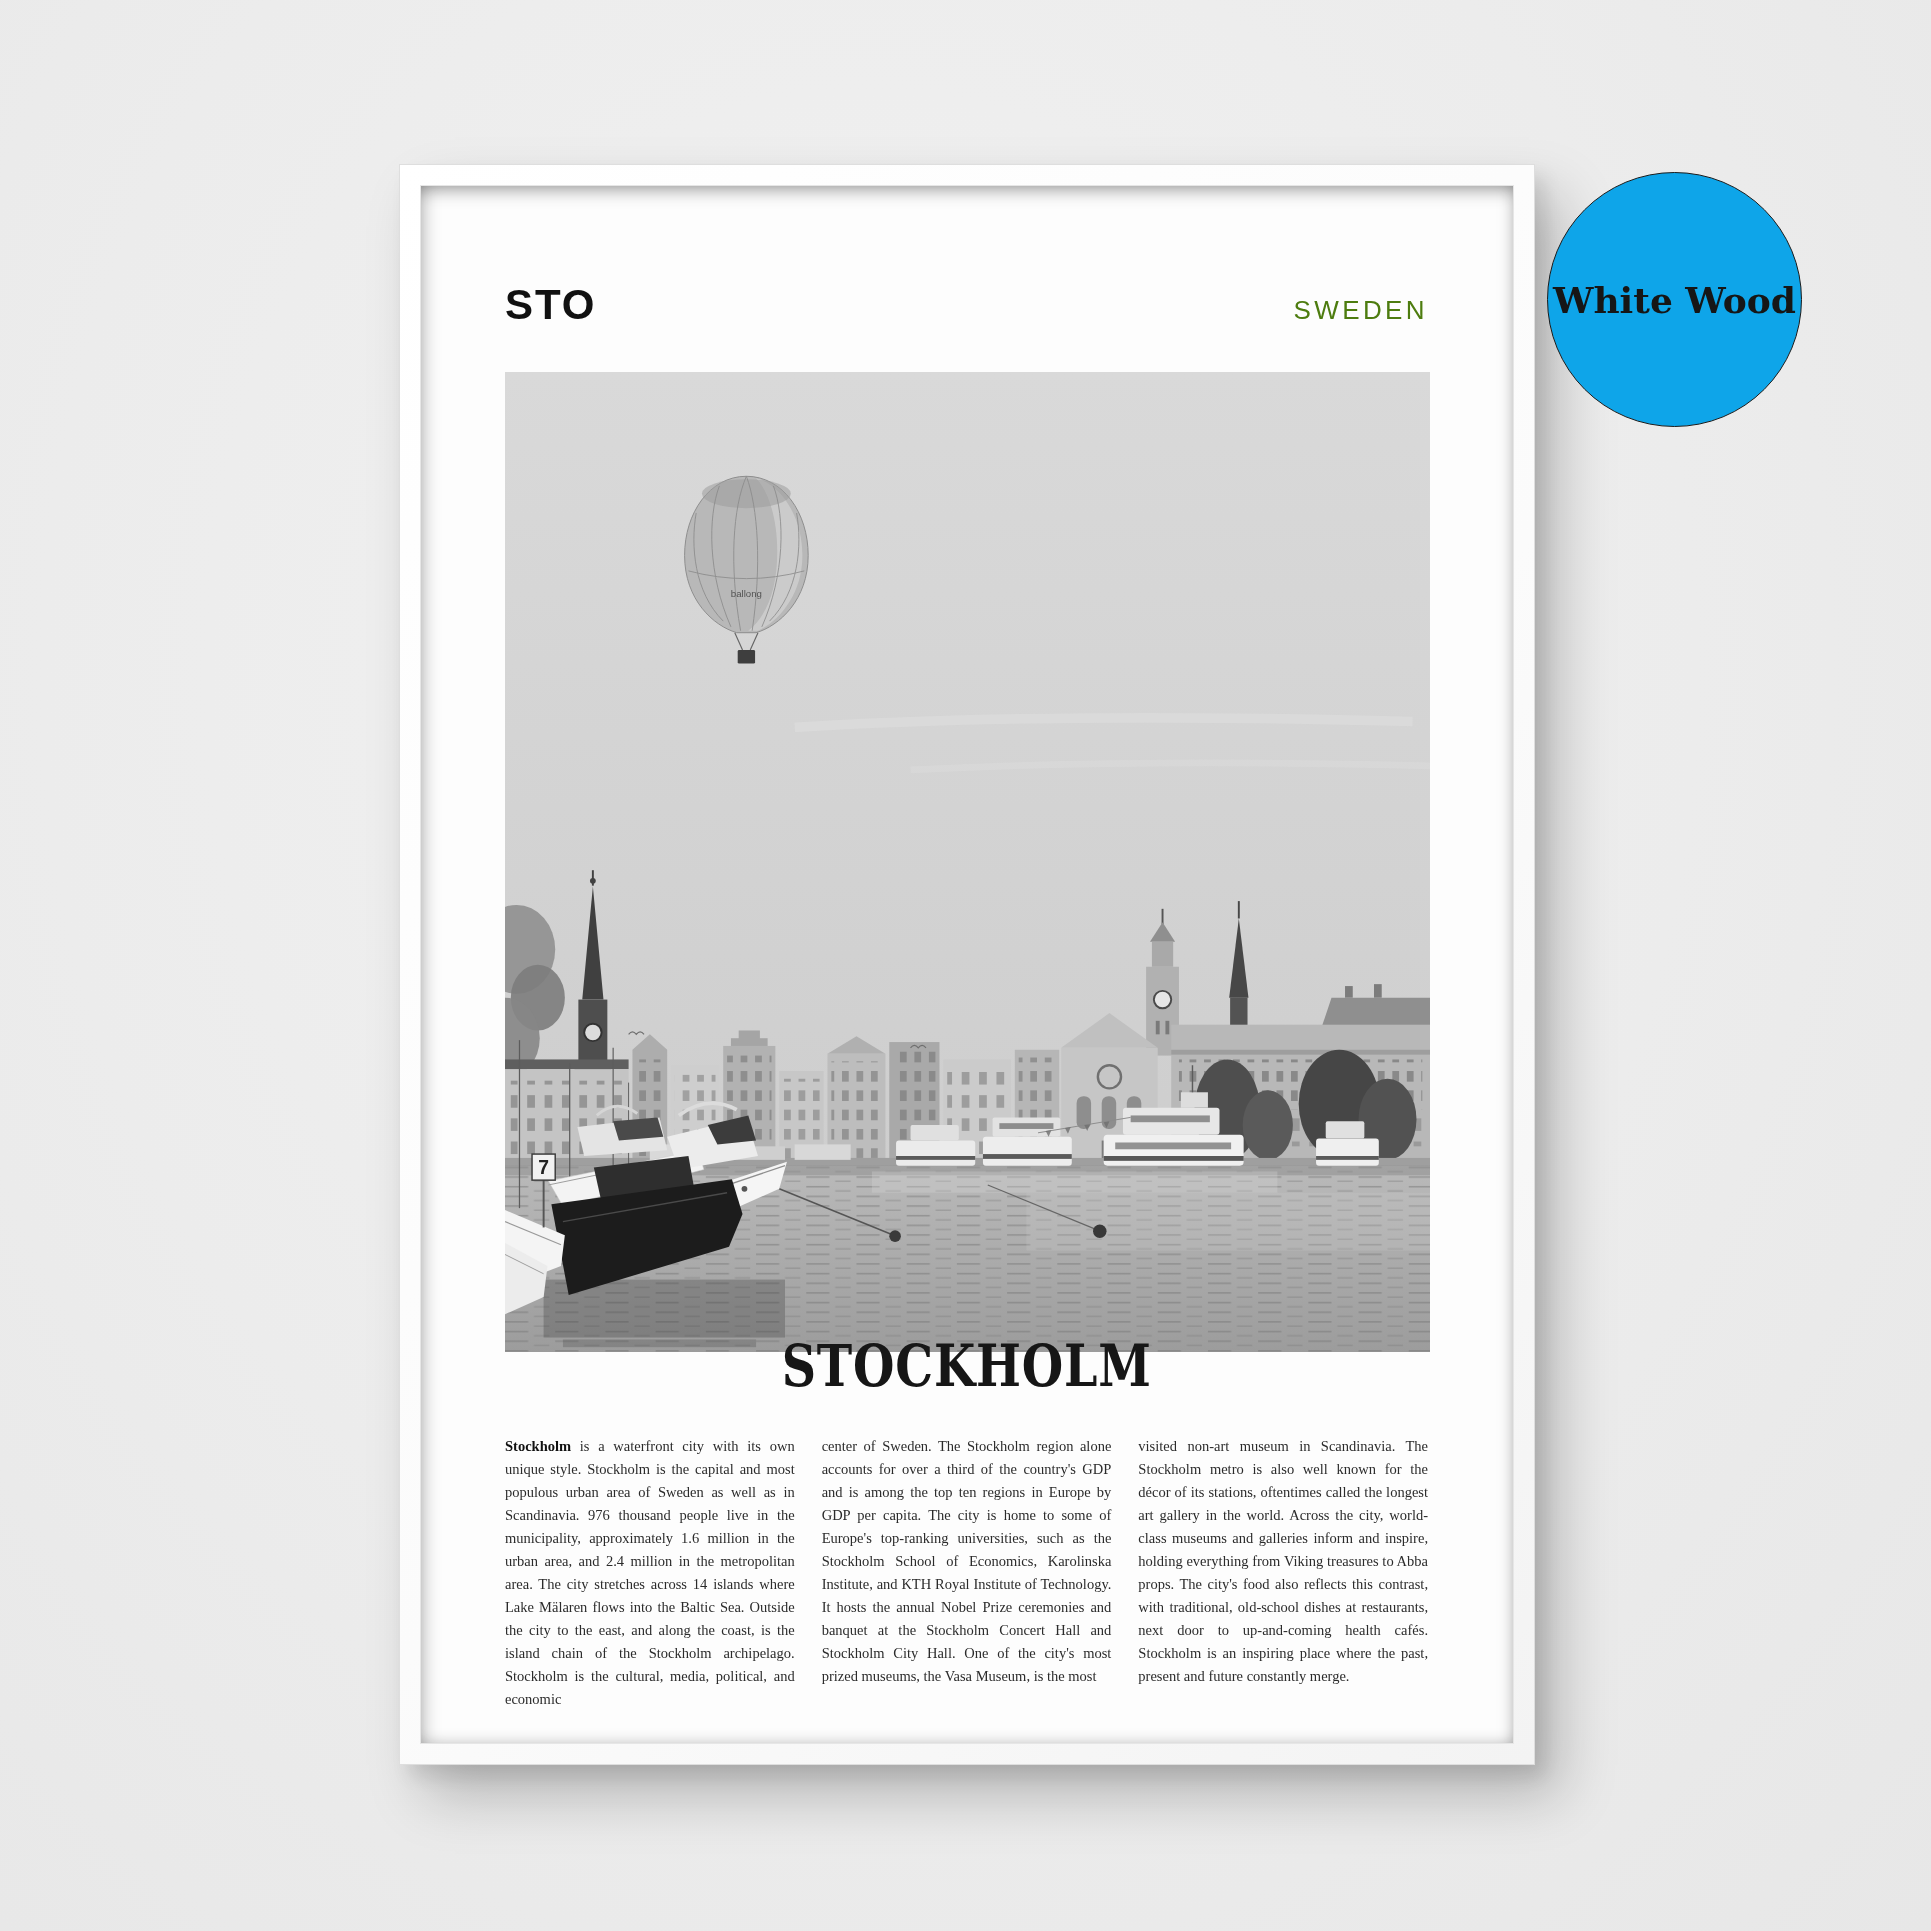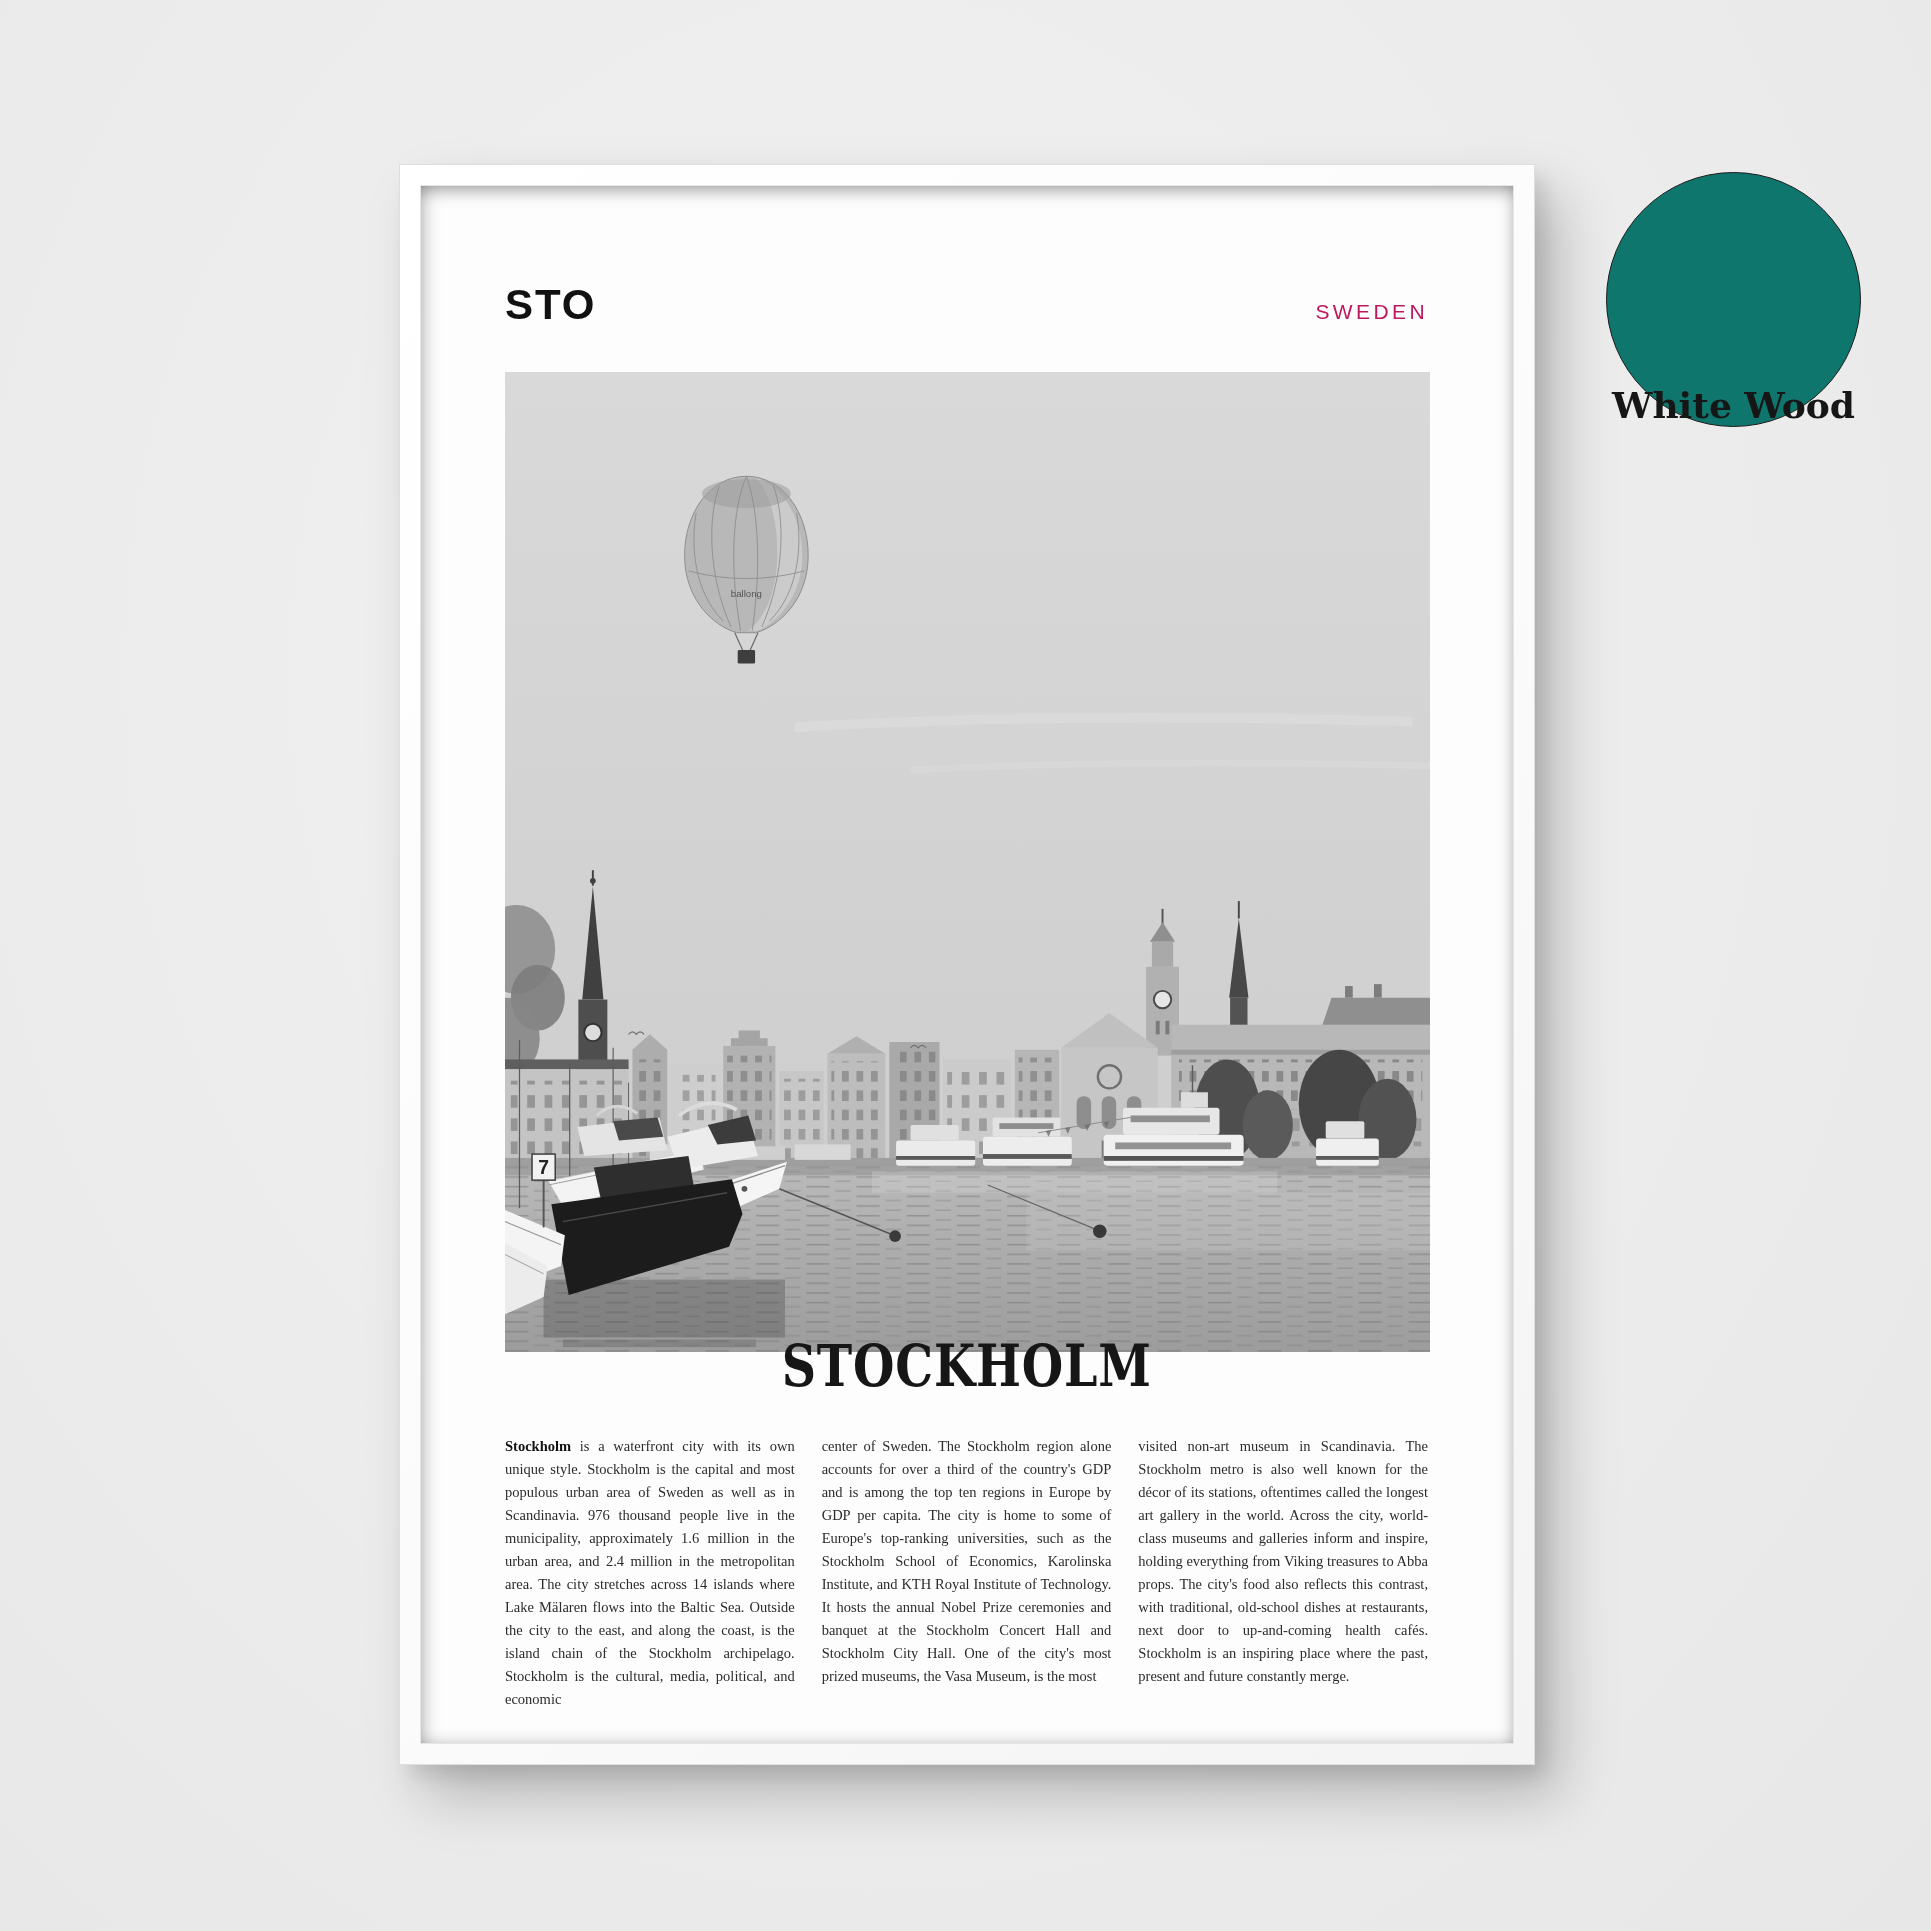--- a/index.html
+++ b/index.html
@@ -21,43 +21,43 @@
     box-shadow:
       inset 0 13.5px 17.4px -9.7px rgba(0,0,0,.38),
       inset 15.4px 0 17.4px -11.6px rgba(0,0,0,.22),
       inset -13.5px 0 15.4px -11.6px rgba(0,0,0,.18),
       inset 0 -11.6px 13.5px -9.7px rgba(0,0,0,.16);
   }
   .poster-inner{position:absolute;left:84px;right:85px;top:0;bottom:0;}
   
   .p-header{position:absolute;top:95px;left:0;right:0;display:flex;justify-content:space-between;align-items:baseline;}
   .p-code{font-size:42px;font-weight:bold;letter-spacing:1.9px;color:#111;}
-  .p-country{font-size:21px;letter-spacing:3.4px;color:#be185d;}
+  .p-country{font-size:26px;letter-spacing:3.4px;color:#4d7c0f;}
   
   .photo{position:absolute;top:150px;left:0;width:925px;height:980px;overflow:hidden;background:#d5d5d5;margin-top:36px;}
   .photo svg{display:block;width:100%;height:100%;}
   
   .p-title{position:absolute;top:1151px;left:0;right:0;text-align:center;}
   .p-title span{
     display:inline-block;font-family:"DejaVu Serif", serif;font-weight:bold;
     font-size:58px;line-height:1;color:#161616;letter-spacing:1px;
     transform:scaleX(.82);transform-origin:center;
   }
   
   .p-body{
     position:absolute;top:1234px;left:0;right:0;display:flex;gap:27px;
     font-family:"Liberation Serif", serif;font-size:14.5px;line-height:23px;color:#2b2b2b;
   }
   .p-col{flex:1 1 0;text-align:justify;}
   .p-col b{font-weight:bold;color:#111;}
   
   .badge{
-    position:absolute;left:1606px;top:172px;width:255px;height:255px;border-radius:50%;
-    background:#0f766e;border:1.9px solid #1c1c1c;box-sizing:border-box;
-    display:flex;align-items:flex-end;justify-content:center;
+    position:absolute;left:1547px;top:172px;width:255px;height:255px;border-radius:50%;
+    background:#0ea5e9;border:1.9px solid #1c1c1c;box-sizing:border-box;
+    display:flex;align-items:center;justify-content:center;
   }
   .badge span{font-family:"DejaVu Serif", serif;font-weight:bold;font-size:36px;color:#161616;white-space:nowrap;}
 </style>
 </head>
 <body>
 
 <div class="frame">
   <div class="mat">
     <div class="poster-inner">
 

